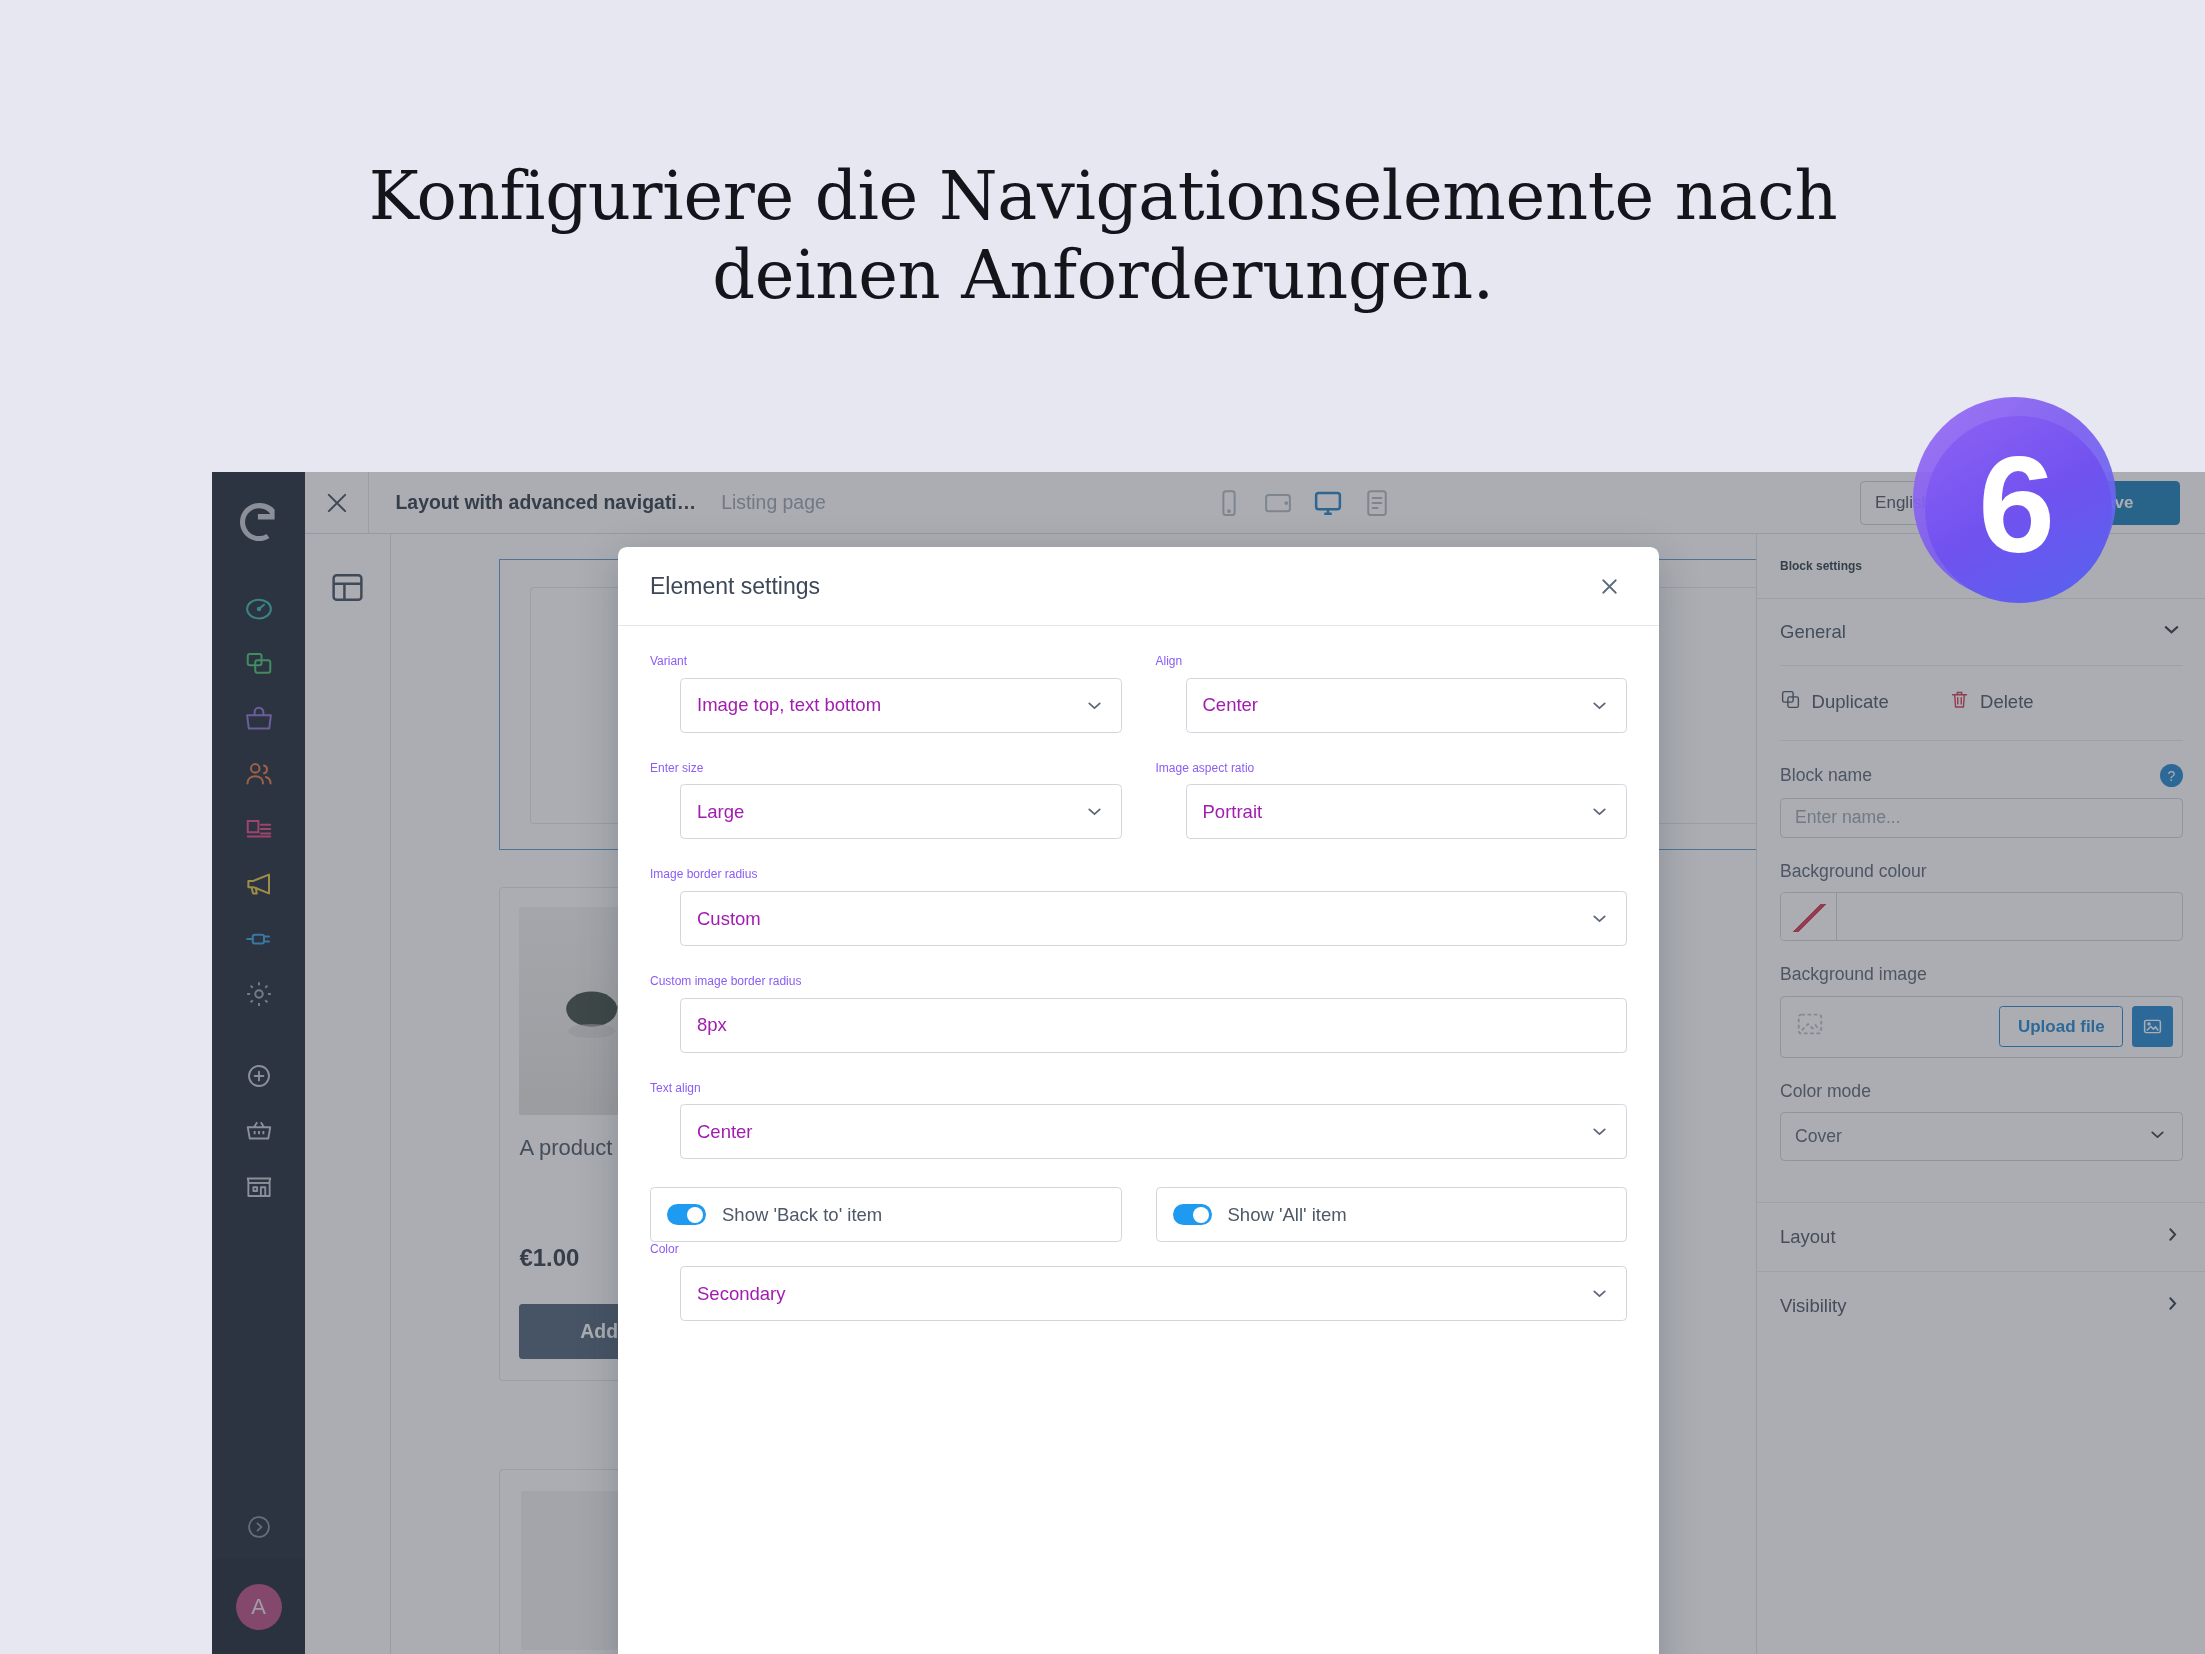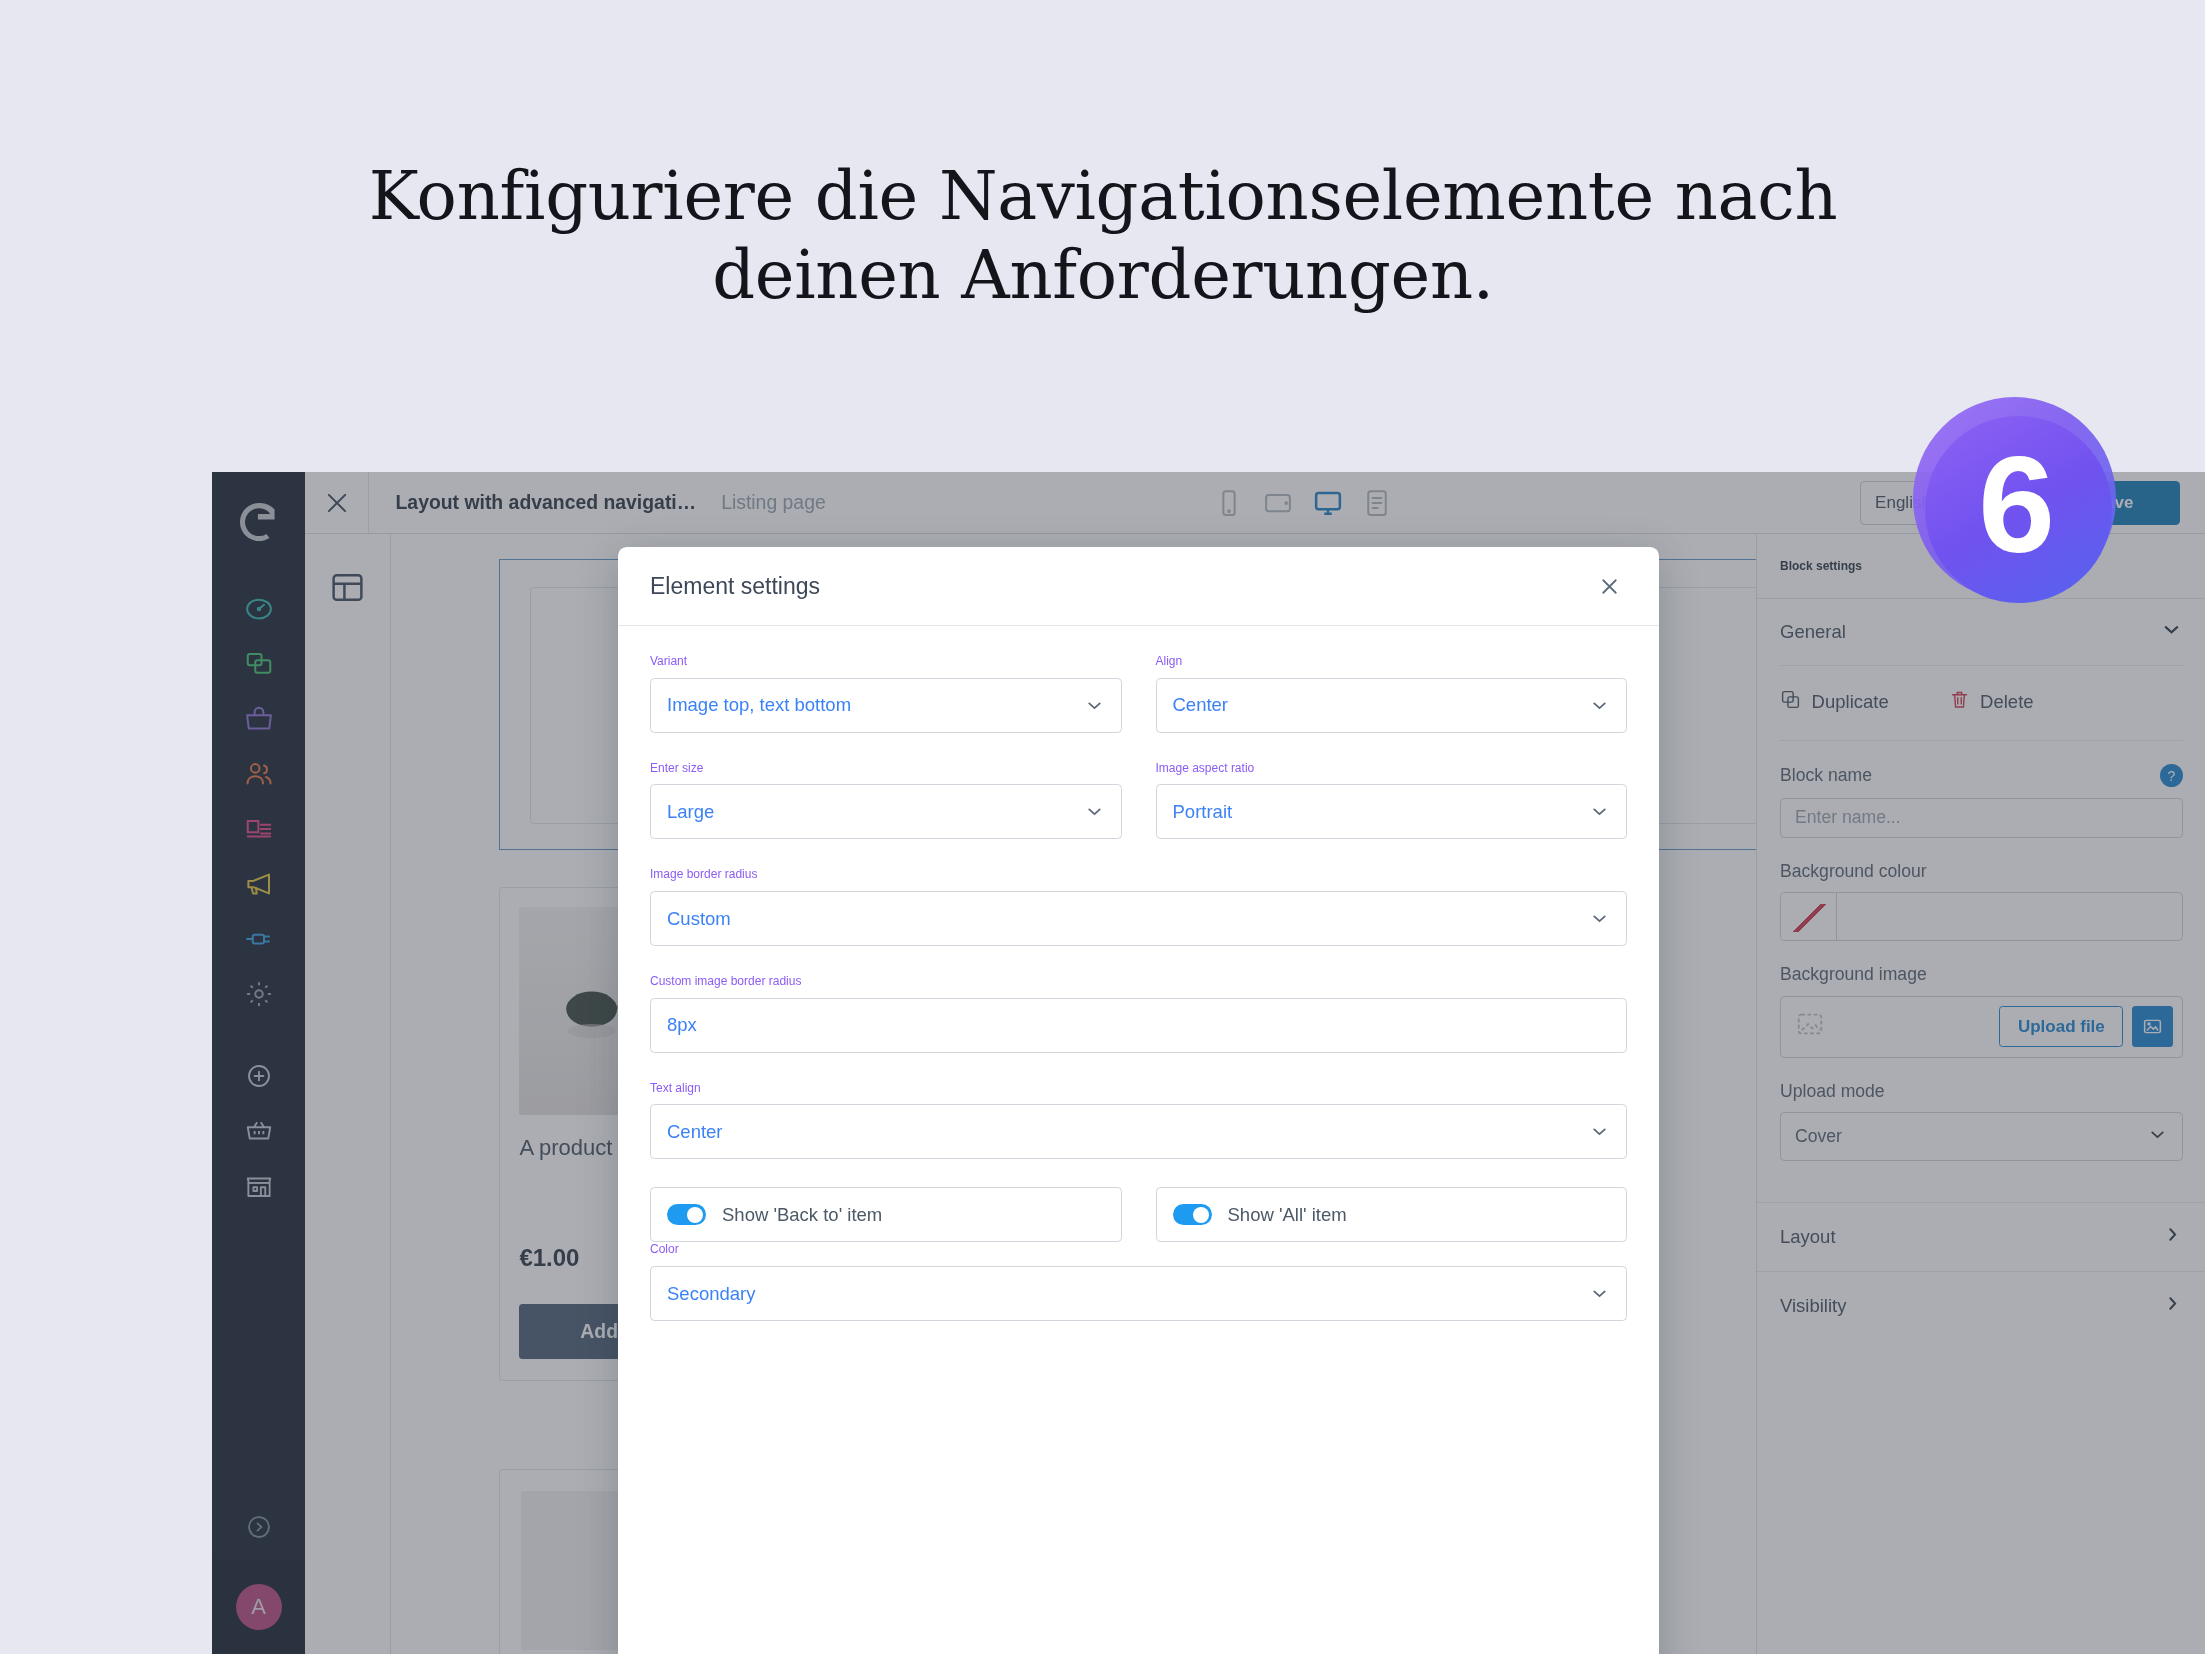--- a/index.html
+++ b/index.html
@@ -187,21 +187,21 @@
   #modal-title { font-size: 23px; color: #3c4857; }
   #modal-close { width: 35px; height: 35px; display:flex; align-items:center; justify-content:center;
      color:#5c6b7c; }
   #modal-body { flex: 1 1 auto; padding: 28px 32px 21px 32px; }
   .f-grid { display: grid; grid-template-columns: 1fr 1fr; gap: 0 34px; }
   .field { margin-bottom: 28px; }
   .f-label { font-size: 12px; color: #8b5cf6; margin-bottom: 9.7px; }
   .f-select, .f-text {
     height: 55px; border: 0.9px solid #d0d6dc; border-radius: 4.4px; background: #fff;
     display: flex; align-items: center; justify-content: space-between;
-    padding: 0 16px; font-size: 18.5px; color: #3b82f6;
+    padding: 0 16px; font-size: 18.5px; color: #a21caf; margin-left: 30px;
   }
   .chev { color: #5b6775; display:flex; align-items:center; }
   .toggle-row { display: grid; grid-template-columns: 1fr 1fr; gap: 0 34px; }
   .toggle-box {
     height: 55px; border: 0.9px solid #d0d6dc; border-radius: 4.4px; background: #fff;
     display: flex; align-items: center; padding: 0 16px; gap: 16px;
   }
   .sw { width: 39px; height: 21px; border-radius: 10.6px; background: #1e9bf0; position: relative; flex: 0 0 39px; }
   .sw::after { content:""; position:absolute; right: 2.6px; top: 2.6px; width: 16px; height: 16px;
      border-radius: 50%; background: #fff; }
@@ -488,21 +488,21 @@
             <span class="upl-icon">
               <svg viewBox="0 0 24 24" width="21" height="21" fill="none" stroke="currentColor" stroke-width="1.7">
                 <rect x="3" y="5" width="18" height="14" rx="2"></rect>
                   <path d="M5.5 16.5l4.5-4.5 3 3 2.5-2.5 3 4"></path>
                   <circle cx="8" cy="9" r="1.1"></circle>
               </svg>
             </span>
           </span>
         </div>
 
-        <div class="rp-label">Upload mode</div>
+        <div class="rp-label">Color mode</div>
         <div class="rp-select">
           <span>Cover</span>
           <span>
             <svg viewBox="0 0 24 24" width="21" height="21" fill="none" stroke="#2b3642" stroke-width="2" stroke-linecap="round">
                 <path d="M6 9.5l6 5.5 6-5.5"></path>
               </svg>
           </span>
         </div>
       </div>
 

